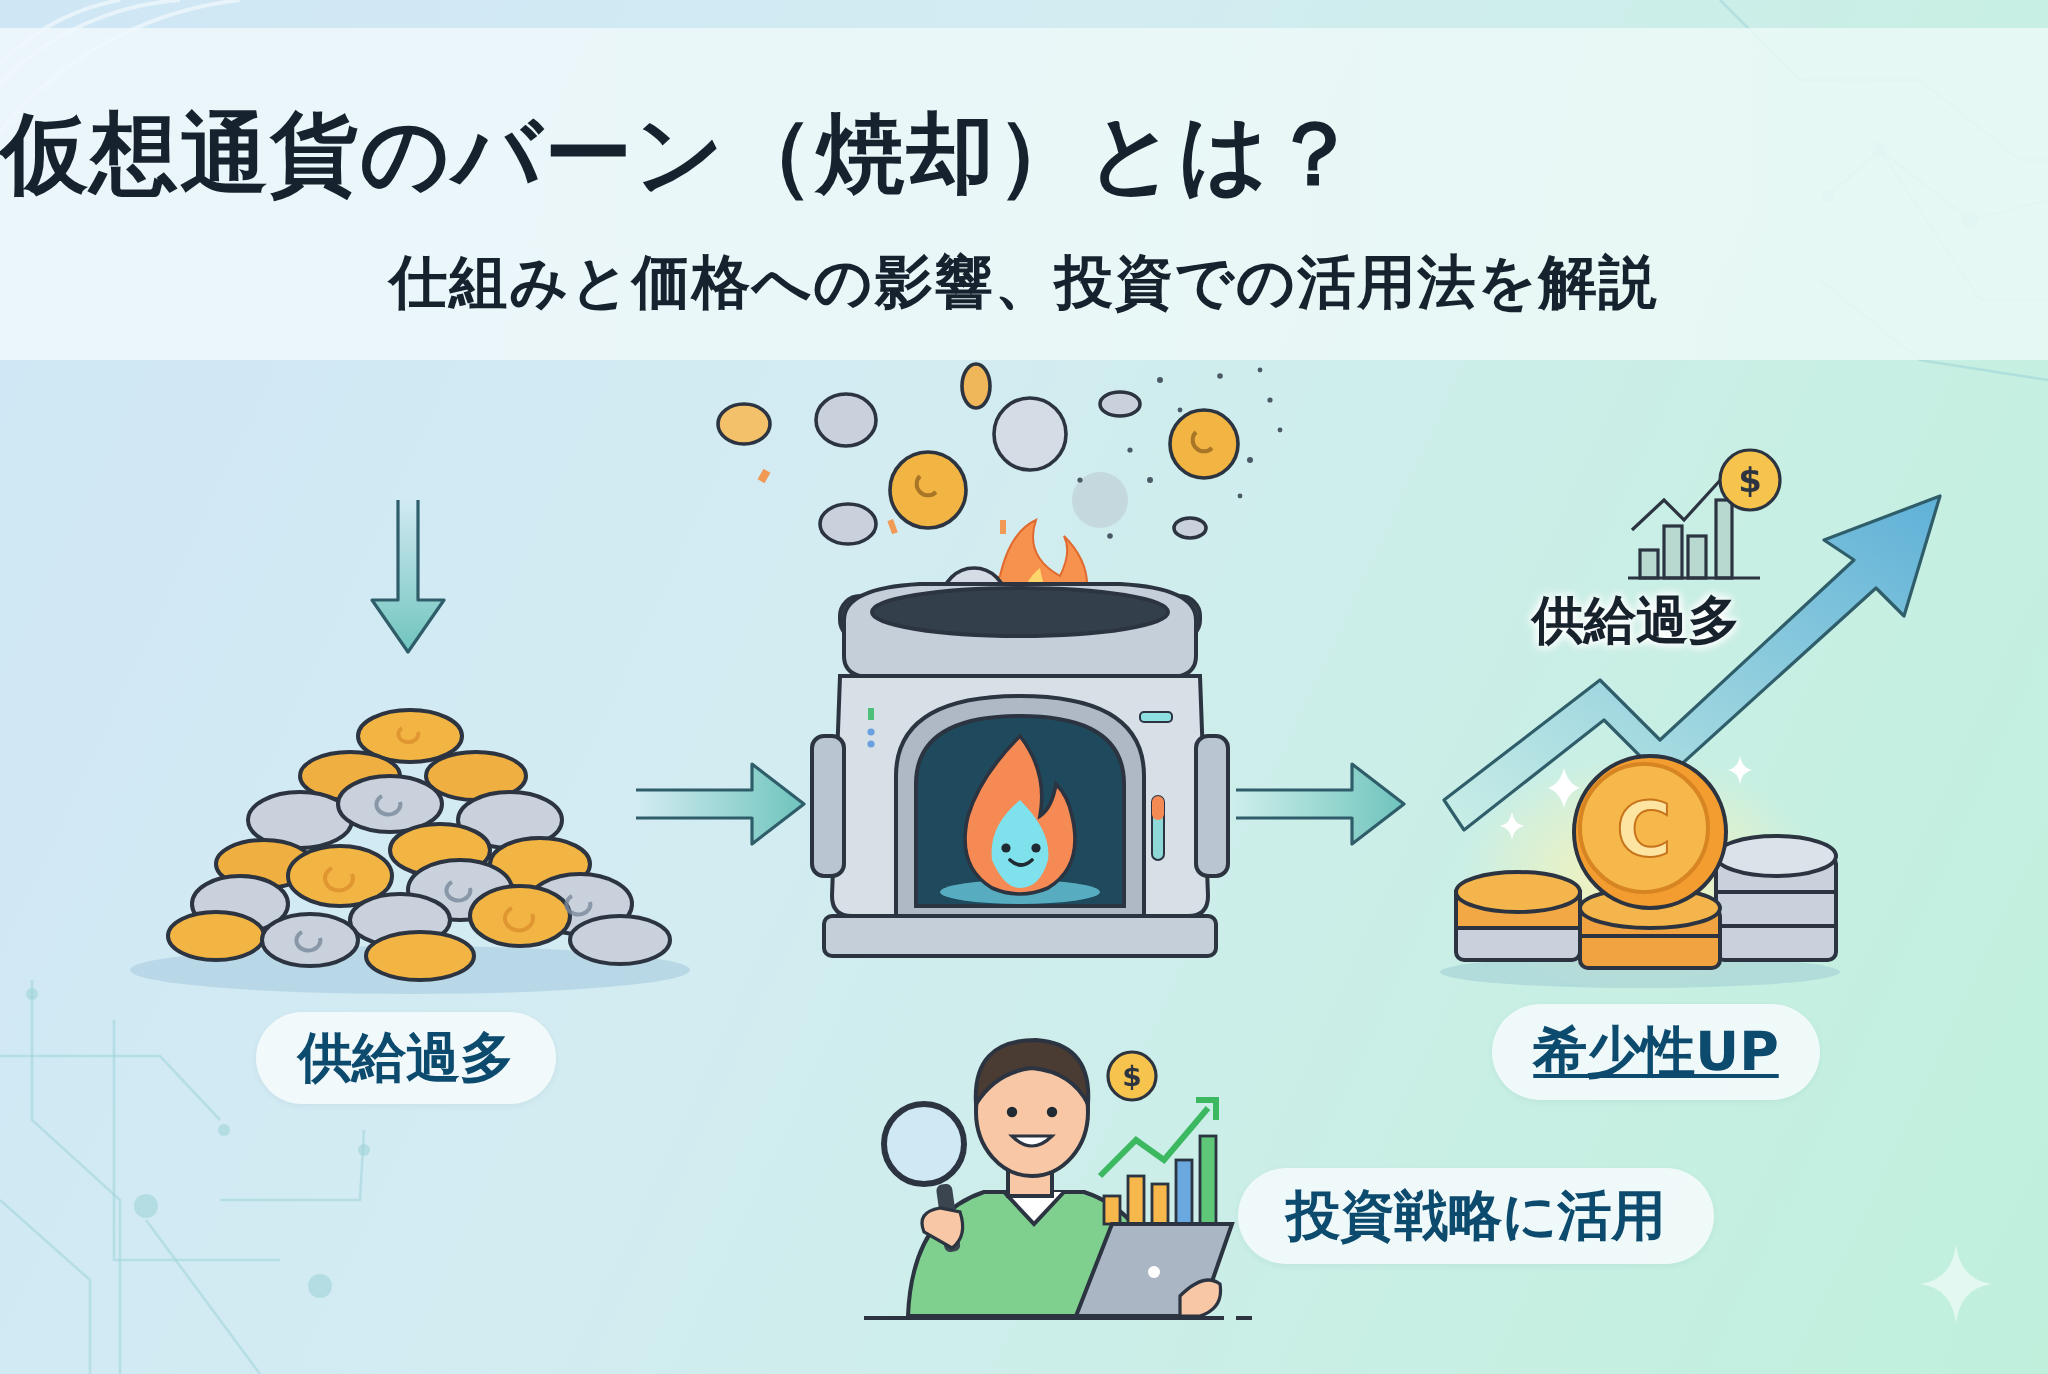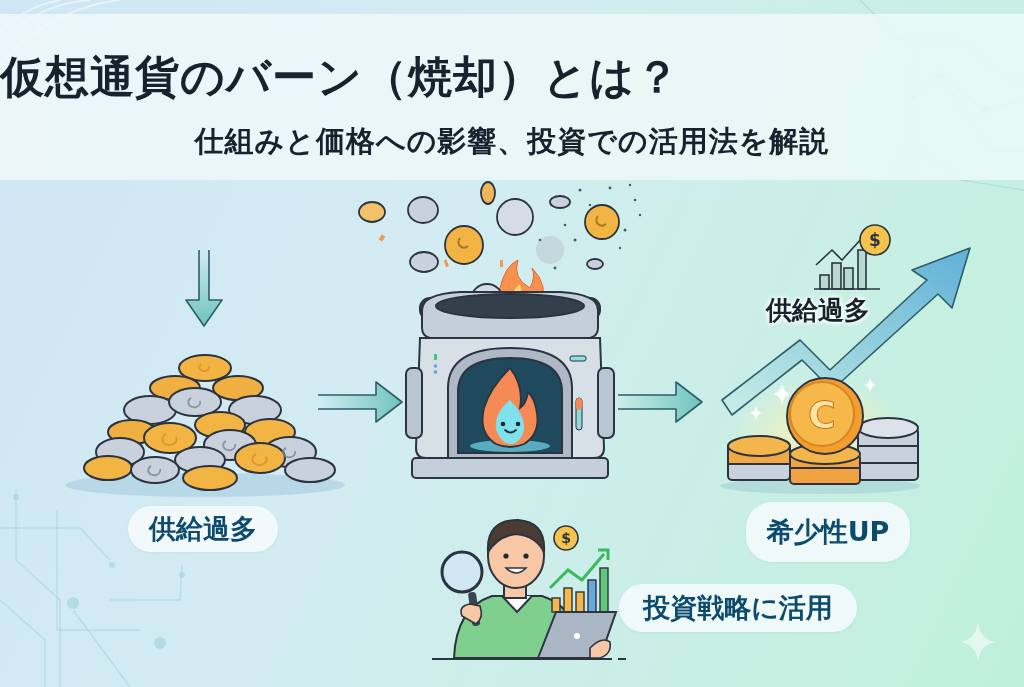--- a/index.html
+++ b/index.html
@@ -21,21 +21,21 @@
     position:absolute; left:0; width:1024px; top:122px; text-align:center;
     font-size:29px; font-weight:bold; color:#16222e; letter-spacing:1px;
   }
   .pill {
     position:absolute; background:rgba(245,250,252,0.88); border-radius:26px;
     font-weight:bold; color:#0c4a6e; text-align:center;
     display:flex; align-items:center; justify-content:center;
     box-shadow: 0 1px 3px rgba(0,60,80,0.06);
   }
   .pill-supply { left:128px; top:506px; width:150px; height:46px; font-size:27px; }
-  .pill-scarcity { left:746px; top:502px; width:164px; height:60px; font-size:27px; }
+  .pill-scarcity { left:746px; top:502px; width:164px; height:48px; font-size:27px;text-decoration:underline; }
   .pill-invest { left:619px; top:584px; width:238px; height:48px; font-size:27px;font-family:Liberation Mono, monospace; }
   .price-label {
     position:absolute; left:766px; top:293px; font-size:26px; font-weight:bold; color:#17222d;
     text-shadow: 0 0 4px #fff, 0 0 4px #fff, 0 0 6px #fff;
   }
   svg { position:absolute; overflow:visible; }
 </style>
 </head>
 <body>
 

